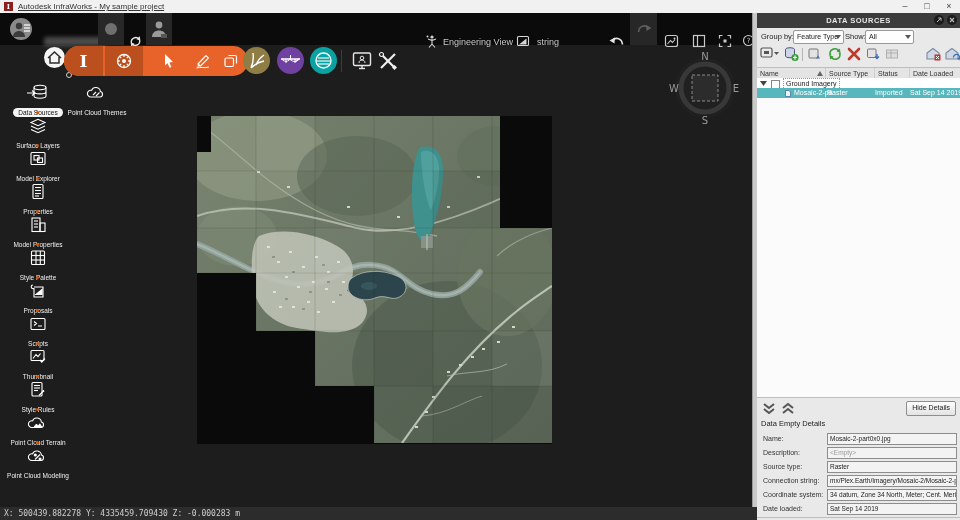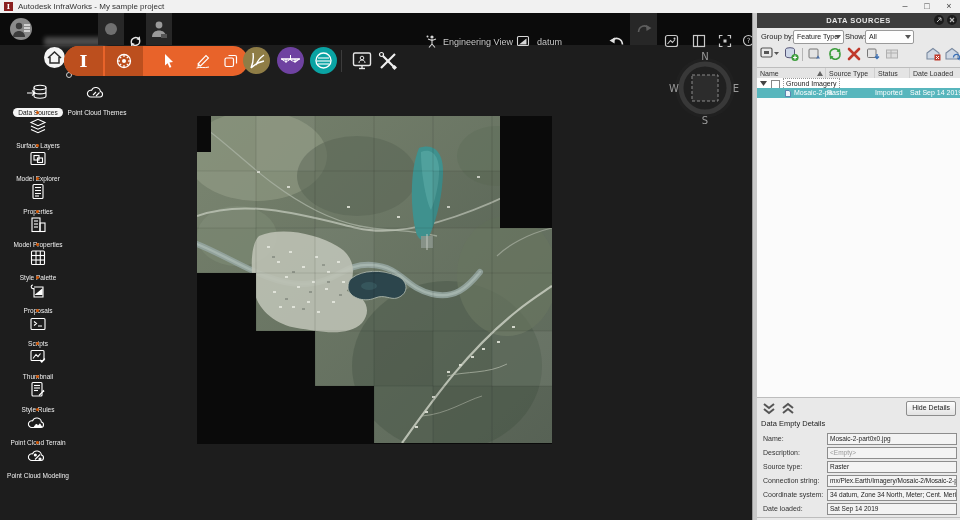--- a/index.html
+++ b/index.html
@@ -3,21 +3,21 @@
 <meta charset="utf-8">
 <style>
   html,body{margin:0;padding:0;background:#555;}
   #app{position:relative;width:960px;height:520px;overflow:hidden;
        font-family:"Liberation Sans","DejaVu Sans",sans-serif;background:#1d1d1d;}
   .abs{position:absolute;}
   
   .titlebar{left:0;top:0;width:960px;height:13px;background:#f1f1f1;border-bottom:1px solid #d6d6d6;}
   .app-icon{left:4px;top:2px;width:9px;height:9px;background:#8a1f1f;color:#fff;font:bold 7px "DejaVu Serif",serif;
             text-align:center;line-height:9px;}
-  .title-text{left:18px;top:2px;font-size:8px;color:#333;white-space:nowrap;}
+  .title-text{left:18px;top:2px;font-size:8px;color:#333;white-space:nowrap;text-decoration:underline;}
   .winbtn{top:0;width:22px;height:12px;text-align:center;font-size:9px;color:#444;line-height:12px;cursor:default;}
   
   .topbar{left:0;top:13px;width:960px;height:32px;background:#0b0b0b;}
   .litebox{background:#272727;height:32px;top:0;}
   .avatar{left:10px;top:5px;width:22px;height:22px;border-radius:50%;background:#8a8a8a;overflow:hidden;}
   .blurname{left:44px;top:25px;width:62px;height:9px;background:#5c5c5c;border-radius:2px;filter:blur(2px);opacity:.8;top:24px;}
   .tb-label{font-size:9px;color:#c9c9c9;white-space:nowrap;top:24px;}
   .ticon{top:21px;}
   
   .home-circle{left:44px;top:47px;width:21px;height:21px;border-radius:50%;background:#f5f5f5;}
@@ -118,21 +118,21 @@
       </svg>
     </div>
     <div class="abs tb-label" style="left:443px;">Engineering View</div>
 
     <div class="abs ticon" style="left:516px;">
       <svg width="15" height="14" viewBox="0 0 15 14">
         <rect x="1.5" y="2.5" width="11" height="9" rx="1" stroke="#d6d6d6" stroke-width="1.1" fill="none"></rect>
         <path d="M3,10.5 L10.5,4.5 L10.5,10.5 Z" fill="#d6d6d6"></path>
       </svg>
     </div>
-    <div class="abs tb-label" style="left:537px;">datum</div>
+    <div class="abs tb-label" style="left:537px;">string</div>
 
     <div class="abs ticon" style="left:608px;">
       <svg width="17" height="15" viewBox="0 0 17 15">
         <path d="M4,6.5 C8,2.5 14,4.5 14.5,10.5" stroke="#e2e2e2" stroke-width="1.6" fill="none"></path>
         <polygon points="1.5,6.5 7,3.5 6.5,9.5" fill="#e2e2e2"></polygon>
       </svg>
     </div>
     <div class="abs litebox" style="left:630px;width:27px;">
       <svg width="27" height="32" viewBox="0 0 27 32">
         <path d="M19,15 C15,11 9,13 8.5,19" stroke="#5e5e5e" stroke-width="1.6" fill="none"></path>
@@ -684,14 +684,17 @@
       <span class="frow-label">Coordinate system:</span>
       <span class="frow-input">34 datum, Zone 34 North, Meter; Cent. Meridian 21d E)</span>
     </div>
     <div class="abs" style="left:0;top:490px;width:203px;height:11px;">
       <span class="frow-label">Date loaded:</span>
       <span class="frow-input">Sat Sep 14 2019</span>
     </div>
     <div class="abs" style="left:0;top:504px;width:203px;height:1px;background:#bdbdbd;"></div>
   </div>
 
+  <div class="abs statusbar">
+    <div class="abs status-text">X: 500439.882278  Y: 4335459.709430  Z:  -0.000283 m</div>
+  </div>
 
 </div>
 
 </body></html>

